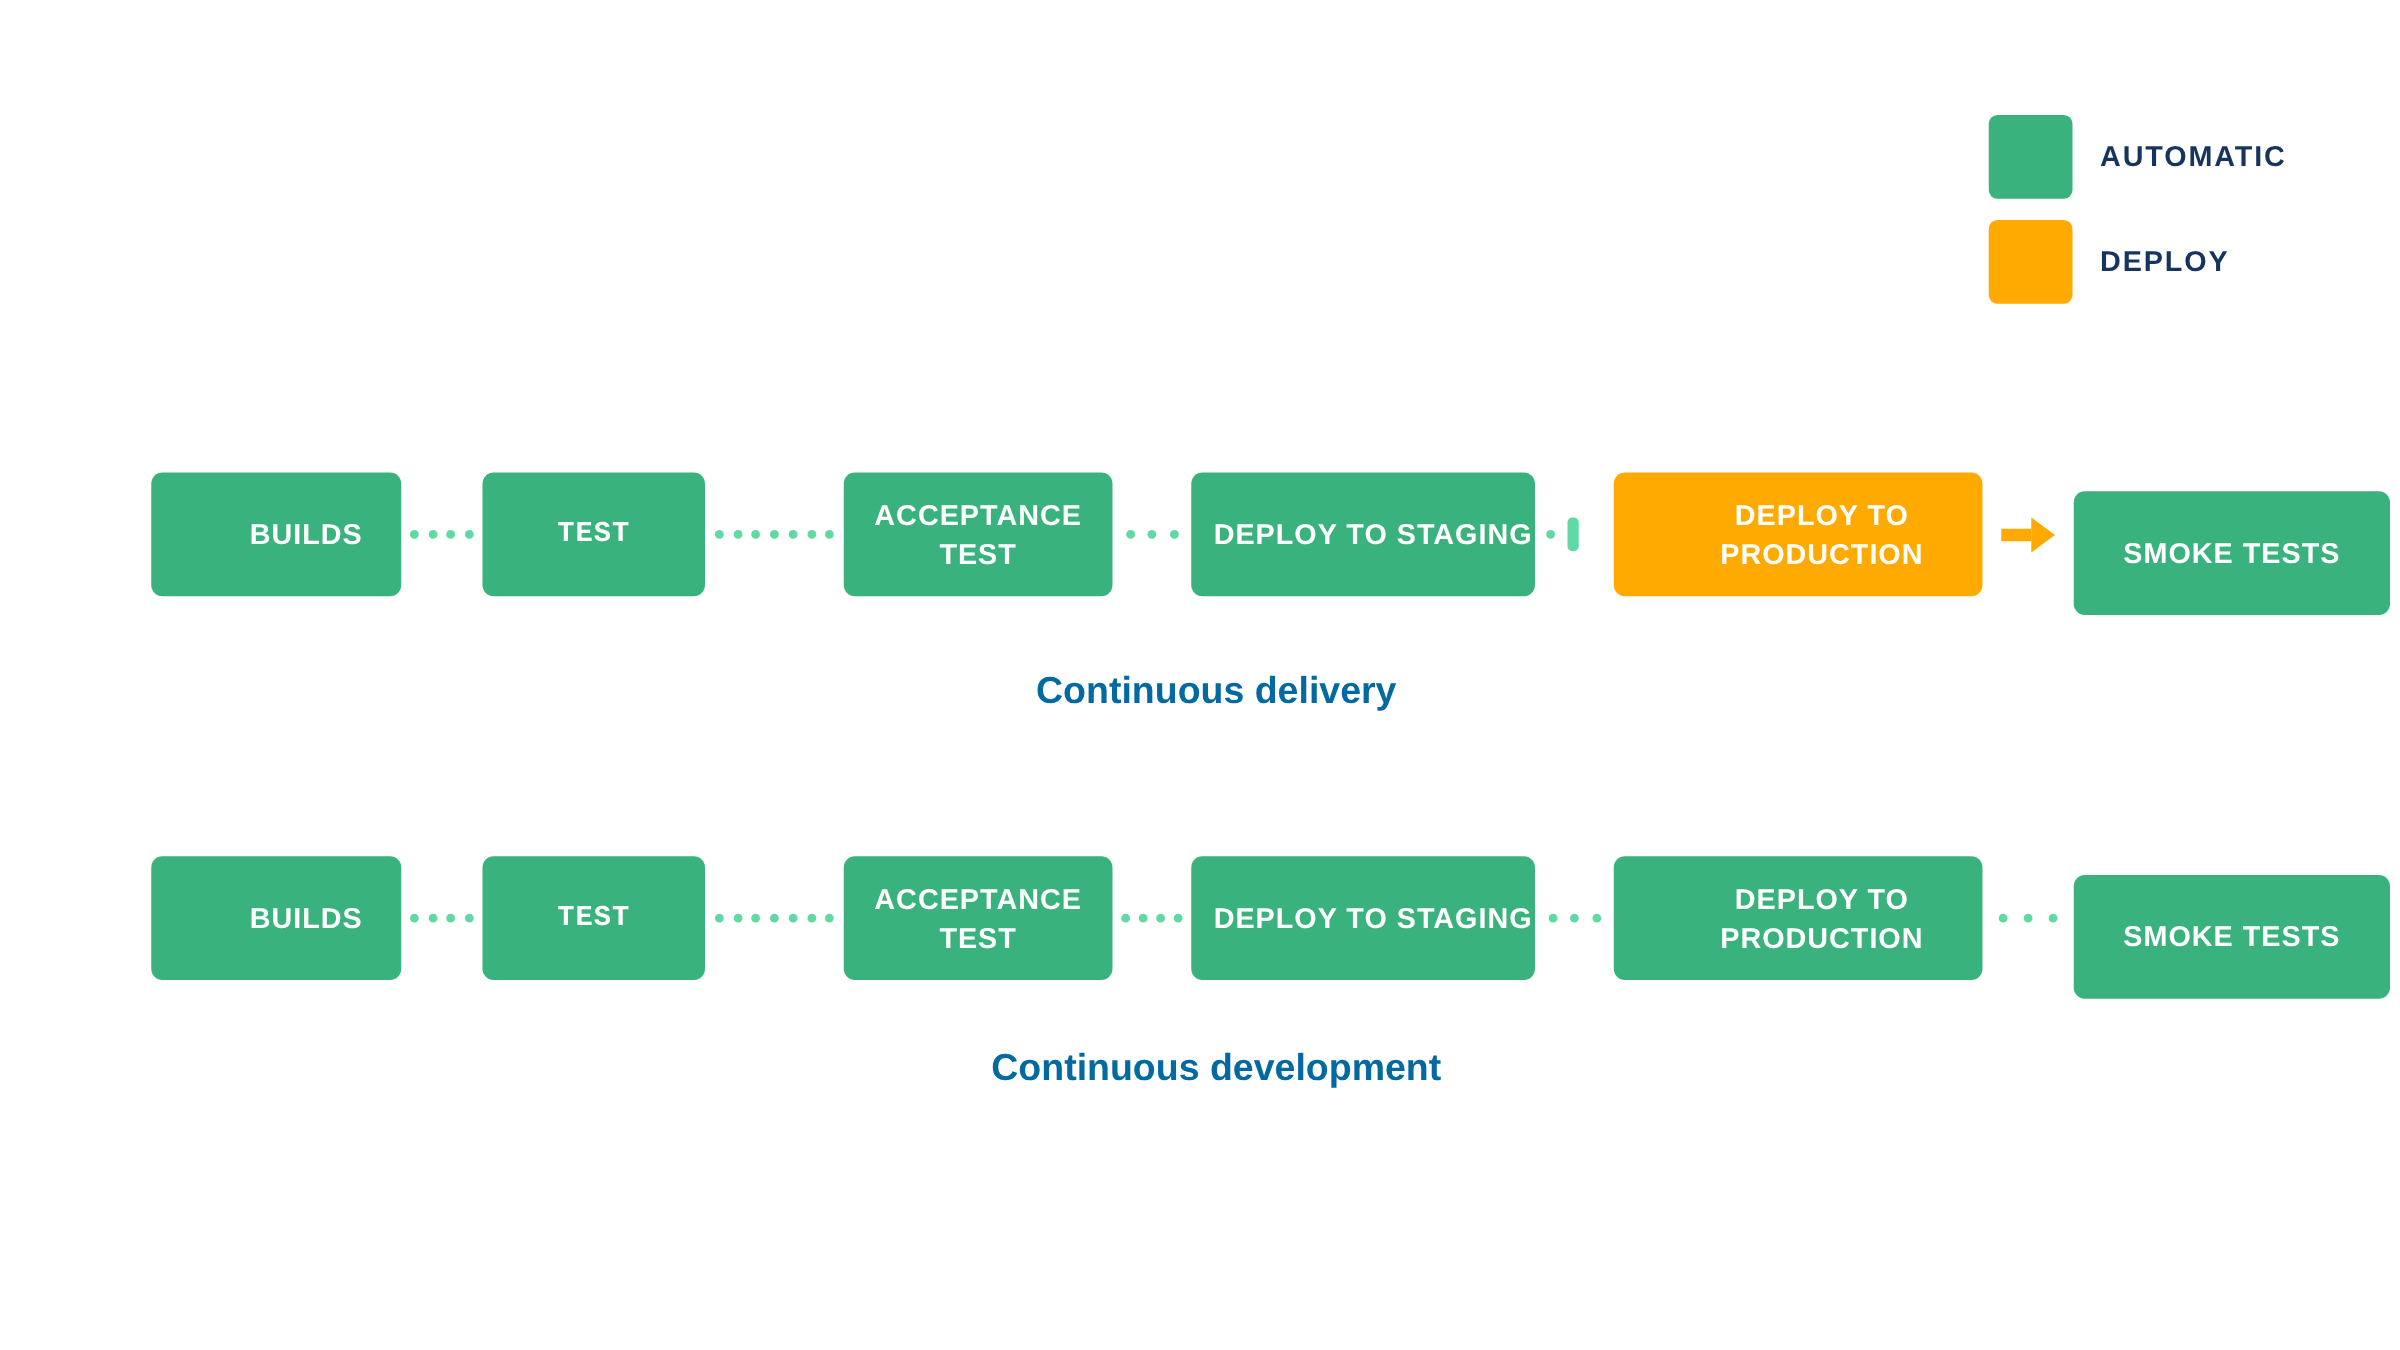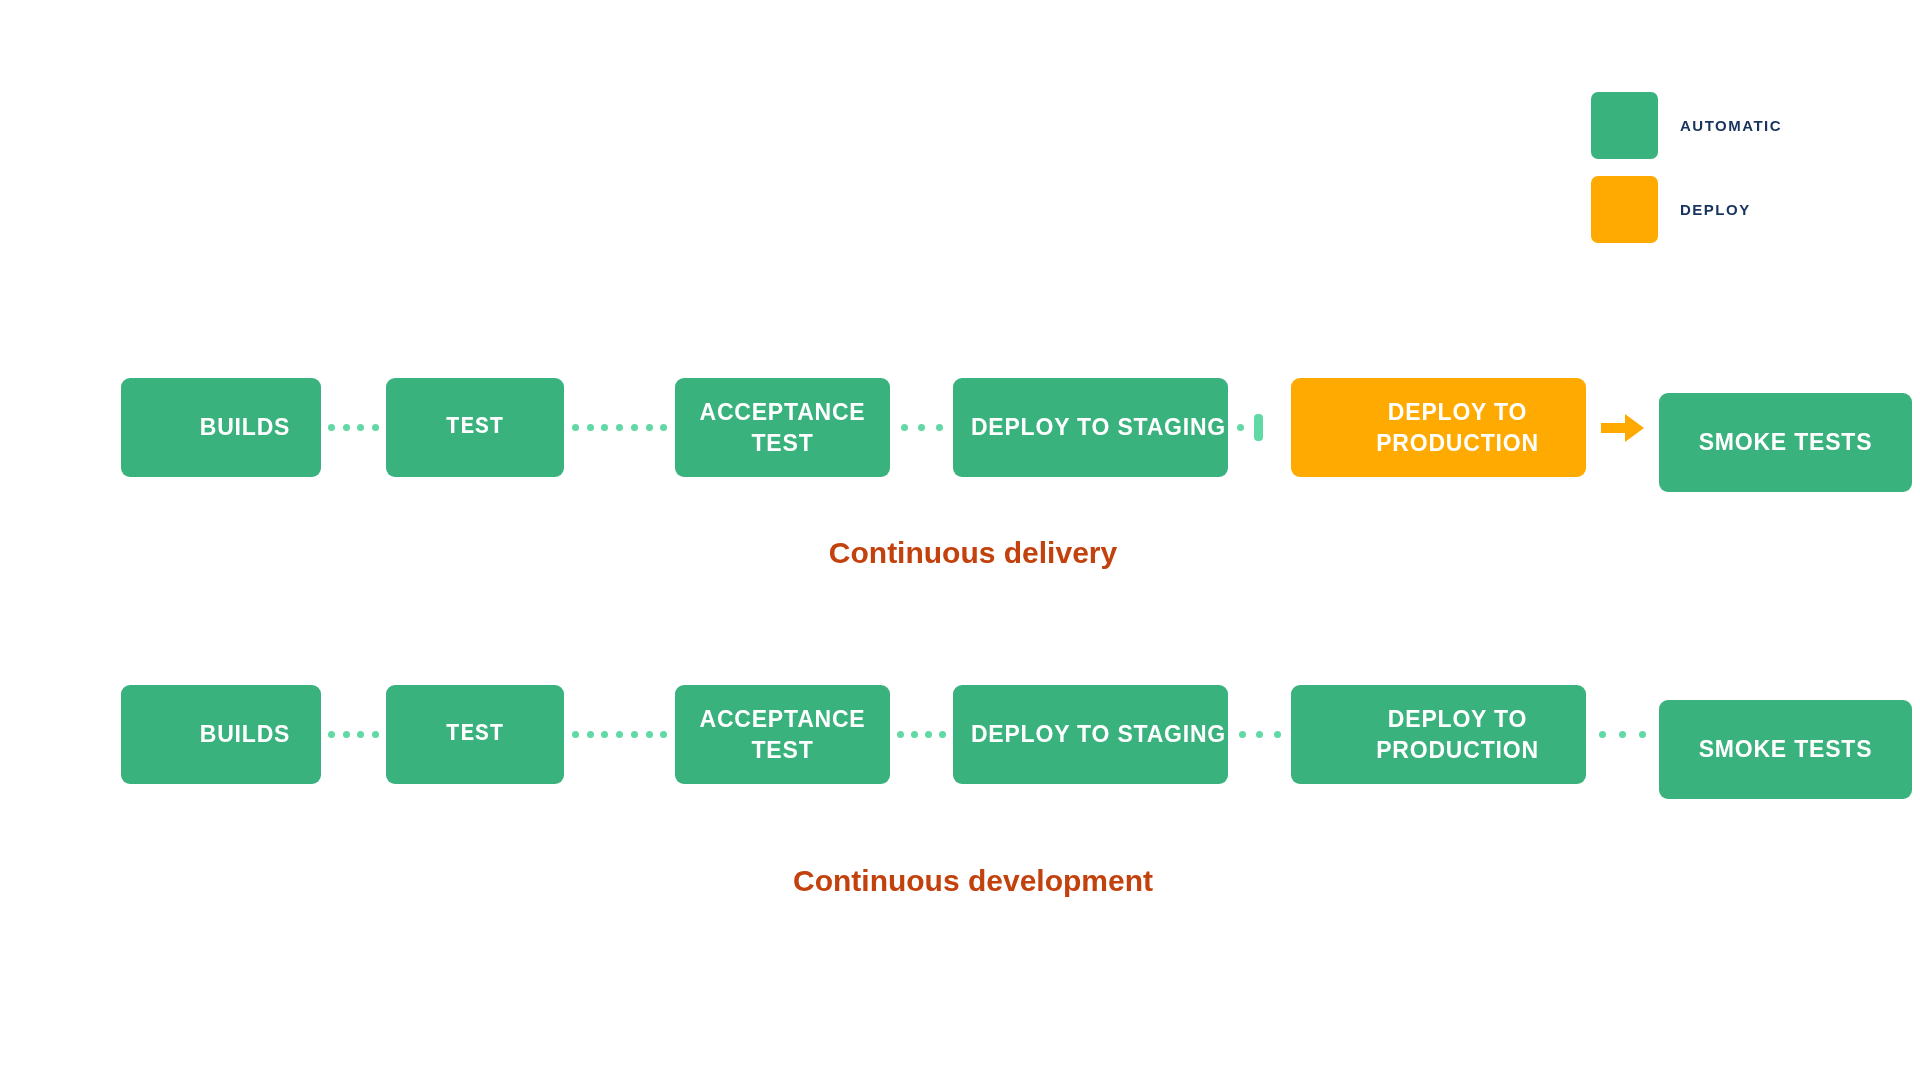--- a/index.html
+++ b/index.html
@@ -28,21 +28,21 @@
     gap: 22px;
   }
   .swatch {
     width: 67px;
     height: 67px;
     border-radius: 7px;
   }
   .swatch.automatic { background: #39B27E; }
   .swatch.manual    { background: #FFAA00; }
   .legend-label {
-    font-size: 15px;
+    font-size: 23px;
     font-weight: bold;
     letter-spacing: 1.5px;
     color: #17345E;
   }
 
   
   .pipeline {
     position: absolute;
     left: 121px;
     height: 99px;
@@ -135,24 +135,24 @@
   }
 
   
   .row-title {
     position: absolute;
     left: 121px;
     width: 1704px;
     text-align: center;
     font-size: 30px;
     font-weight: bold;
-    color: #c2410c;
+    color: #0369a1;
   }
   .row-title.t1 { top: 536px; }
-  .row-title.t2 { top: 838px; margin-top: 26px; }
+  .row-title.t2 { top: 838px; }
 </style>
 </head>
 <body>
 
 <div class="legend">
   <div class="legend-row">
     <div class="swatch automatic"></div>
     <div class="legend-label">AUTOMATIC</div>
   </div>
   <div class="legend-row">

